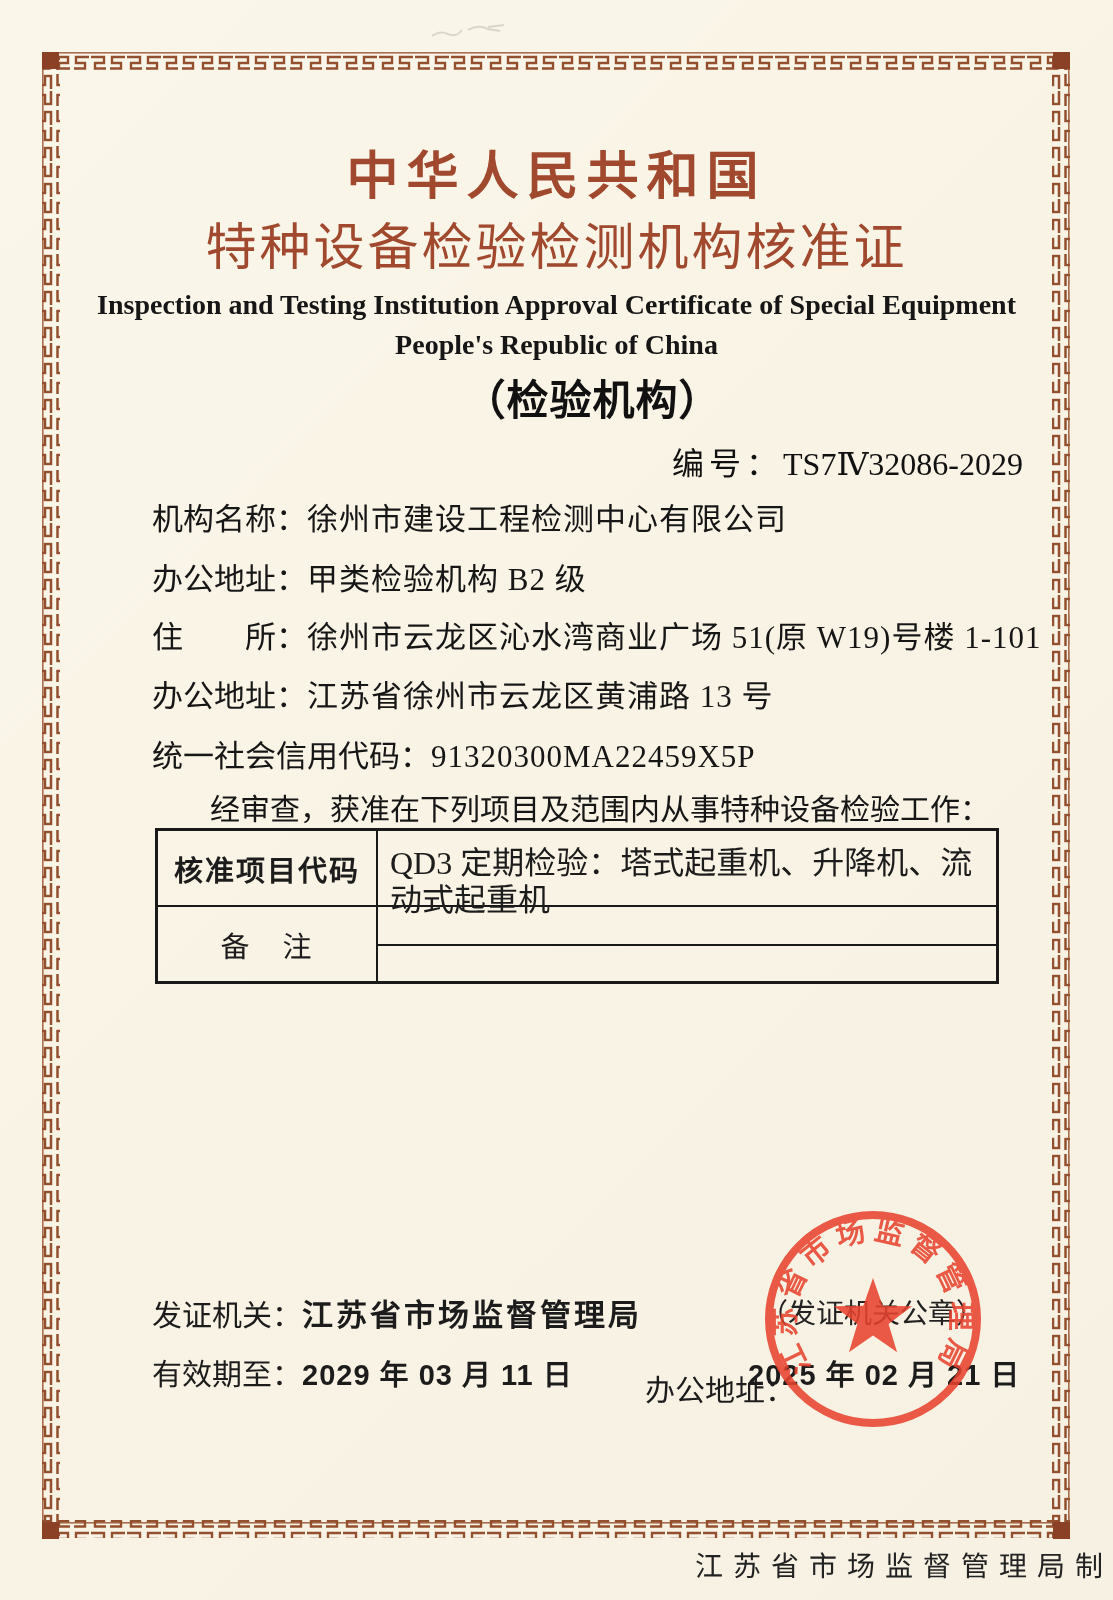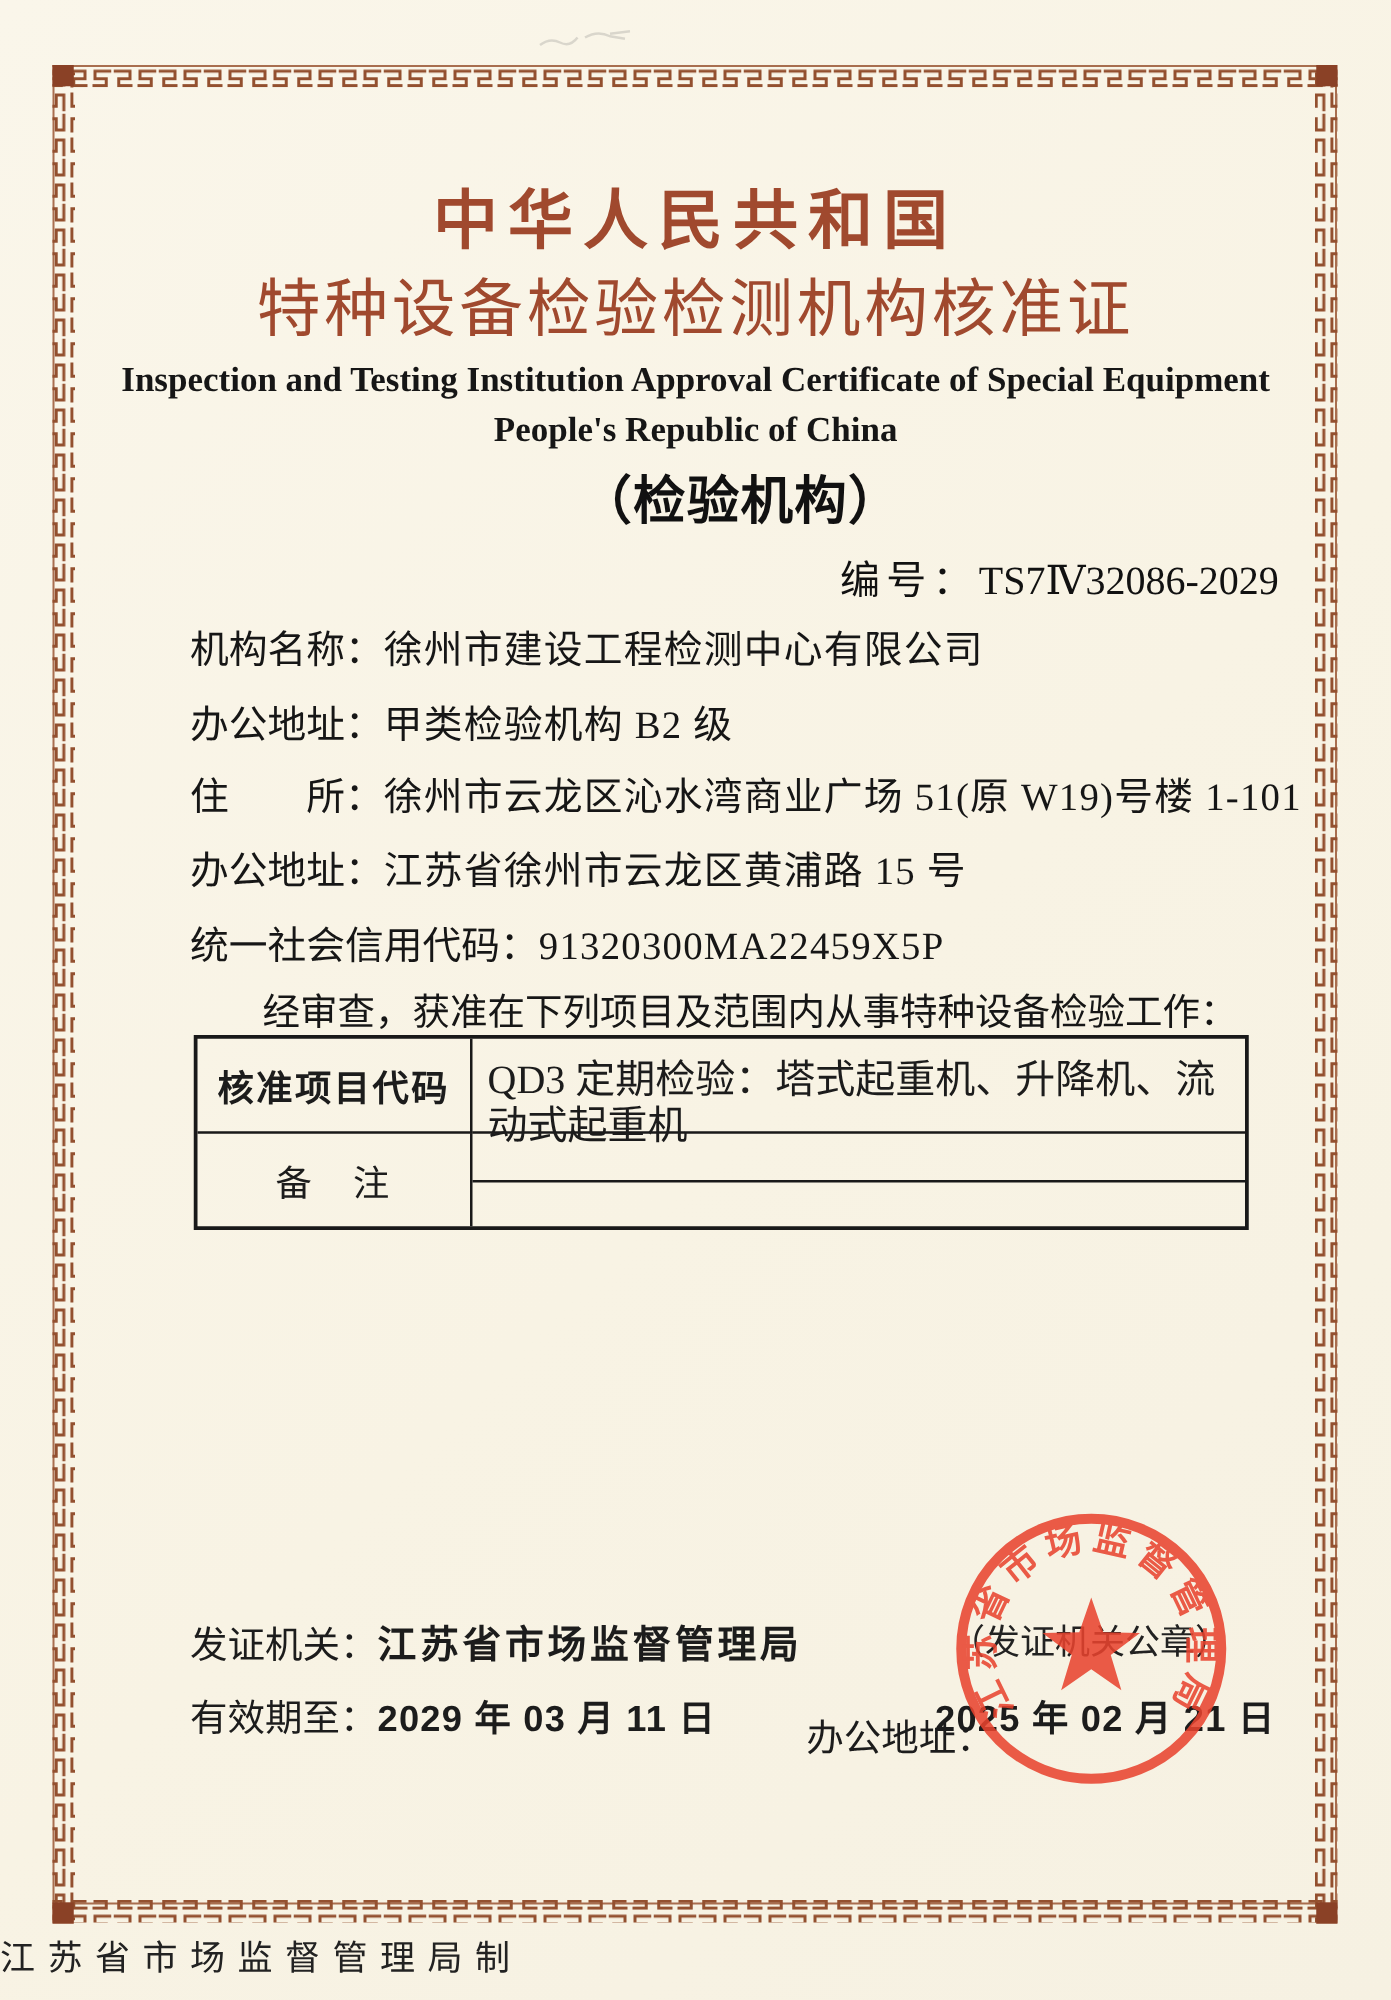--- a/index.html
+++ b/index.html
@@ -78,21 +78,21 @@
     font-weight:700;
   }
   .issuer .val { font-size:31px; letter-spacing:3px; }
   .valid { top:1350px; left:152px; font-size:30px; white-space:nowrap; }
   .valid .val { font-size:29px; letter-spacing:1px; }
   .issue-label { top:1366px; left:645px; font-size:30px; white-space:nowrap; }
   .issue-value { top:1351px; left:748px; font-size:29px; letter-spacing:1px; white-space:nowrap; }
   .seal-note { top:1291px; left:760px; font-size:28px; white-space:nowrap; color:#222; }
 
   .made-by {
-    top:1544px; left:0; width:100%; text-align:left;
+    top:1544px; left:0; width:100%; text-align:right;
     font-size:28px; letter-spacing:10px; color:#222;
   }
 
   svg.seal { position:absolute; left:759px; top:1205px; width:228px; height:228px; }
   .smudge { position:absolute; left:428px; top:20px; width:90px; height:24px; opacity:0.35; }
 </style>
 </head>
 <body>
 
 <div class="page">
@@ -139,21 +139,21 @@
   <div class="abs field f0">
     <span>机构名称：</span><span class="val">徐州市建设工程检测中心有限公司</span>
   </div>
   <div class="abs field f1">
     <span>办公地址：</span><span class="val">甲类检验机构 B2 级</span>
   </div>
   <div class="abs field f2">
     <span>住　　所：</span><span class="val">徐州市云龙区沁水湾商业广场 51(原 W19)号楼 1-101</span>
   </div>
   <div class="abs field f3">
-    <span>办公地址：</span><span class="val">江苏省徐州市云龙区黄浦路 15 号</span>
+    <span>办公地址：</span><span class="val">江苏省徐州市云龙区黄浦路 13 号</span>
   </div>
   <div class="abs field f4">
     <span>统一社会信用代码：</span><span class="val">91320300MA22459X5P</span>
   </div>
 
   <div class="abs approval">经审查，获准在下列项目及范围内从事特种设备检验工作：</div>
 
   <div class="abs appr-table">
     <div class="cell head code-label">核准项目代码</div>
     <div class="cell code-value">QD3 定期检验：塔式起重机、升降机、流动式起重机</div>

